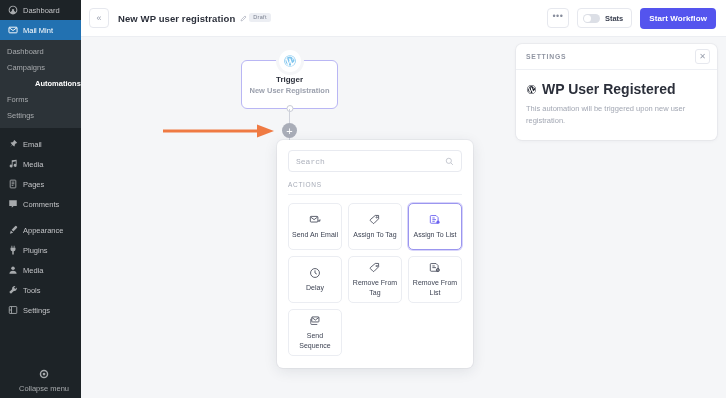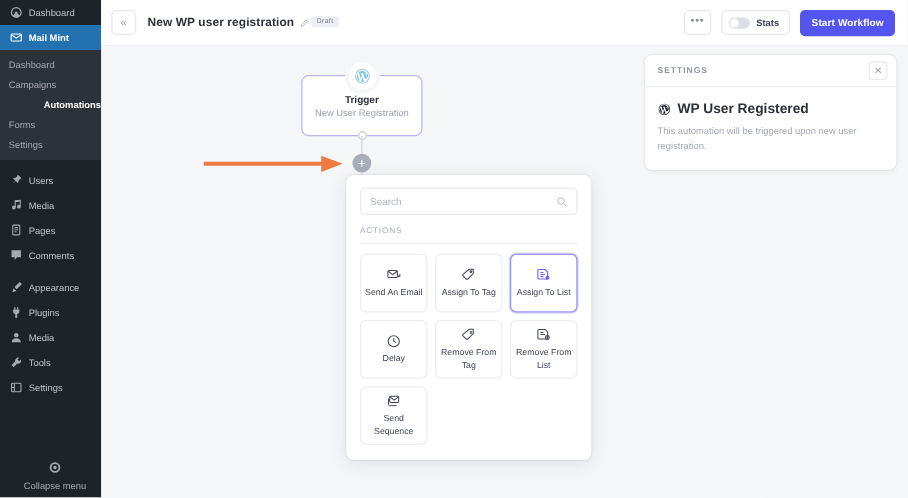--- a/index.html
+++ b/index.html
@@ -22,21 +22,21 @@
     overflow: hidden;
   }
   .wp-item {
     display: flex; align-items: center;
     gap: 5px;
     padding: 4.5px 0 4.5px 7px;
     line-height: 1.2;
     white-space: nowrap;
     color: #c3c4c7;
   }
-  .wp-item.active { background: #2271b1; color: #fff; font-weight: bold; }
+  .wp-item.active { background: #2271b1; color: #fff; font-weight: normal; }
   .wp-item.active .wp-ico { color: #fff; }
   .wp-ico {
     width: 11px; height: 11px;
     display: inline-flex; align-items: center; justify-content: center;
     color: #a7aaad; flex: 0 0 11px;
   }
   .wp-ico svg { width: 10px; height: 10px; display: block; }
   .wp-sub {
     background: #2c3338;
     padding: 3px 0 5px 0;
@@ -136,21 +136,21 @@
     left: 160px; top: 23px;
     width: 97px; height: 49px;
     background: #fff;
     border: 1px solid #b9b6f4;
     border-radius: 6px;
     display: flex; flex-direction: column;
     align-items: center; justify-content: center;
     gap: 2px;
   }
   .node-title { font-size: 8px; font-weight: bold; color: #2b2f3a; }
-  .node-sub { font-size: 7.5px; color: #9ba0ad; }
+  .node-sub { font-size: 7.5px; color: #9ba0ad; font-weight: bold; }
   .node-badge {
     position: absolute; top: -11px; left: 50%;
     transform: translateX(-50%);
     width: 22px; height: 22px; border-radius: 50%;
     background: #fff;
     display: flex; align-items: center; justify-content: center;
     box-shadow: 0 0 0 3px #f5f6f8;
   }
   .node-badge svg { width: 14px; height: 14px; display: block; }
   .node-dot {
@@ -190,21 +190,21 @@
     padding: 10px 11px 12px 11px;
   }
   .search-field {
     height: 22px;
     border: 1px solid #e8eaf0; border-radius: 4px;
     display: flex; align-items: center;
     padding: 0 7px;
   }
   .search-field input {
     flex: 1; border: none; outline: none;
-    font-family: Liberation Sans, sans-serif;
+    font-family: Liberation Mono, monospace;
     font-size: 8px; color: #3c4252;
     background: transparent;
   }
   .search-field input::placeholder { color: #aeb2bd; }
   .search-icon { color: #b6bac4; display: inline-flex; }
   .search-icon svg { width: 9px; height: 9px; display: block; }
   .actions-label {
     font-size: 6.5px; letter-spacing: .7px; color: #a6abb7;
     margin: 9px 0 6px 0;
   }
@@ -252,21 +252,21 @@
   .close-btn {
     margin-left: auto;
     width: 15px; height: 15px;
     border: 1px solid #e6e8ee; border-radius: 3px;
     display: flex; align-items: center; justify-content: center;
     color: #9aa0ae; font-size: 8px; line-height: 1; background: #fff;
   }
   .settings-body { padding: 11px 10px 14px 10px; }
   .trigger-head { display: flex; align-items: center; gap: 5px; margin-bottom: 6px; }
   .trigger-head .wpmark svg { width: 11px; height: 11px; display: block; }
-  .trigger-name { font-size: 11px; font-weight: bold; color: #2b2f3a; }
+  .trigger-name { font-size: 14px; font-weight: bold; color: #2b2f3a; }
   .trigger-desc { font-size: 7.5px; color: #a2a7b3; line-height: 1.55; }
 </style>
 </head>
 <body>
 
 <div class="app">
 
   <nav class="wp-sidebar">
 
     <div class="wp-item">
@@ -297,21 +297,21 @@
     </div>
 
     <div class="wp-gap"></div>
 
     <div class="wp-item">
       <span class="wp-ico">
         <svg viewBox="0 0 16 16" fill="currentColor">
             <path d="M10.2 1.4L9 2.6l.5.5-3 2.3-1.4-.3-1 1L6.6 9 3 13l4-3.6 2.9 2.5 1-1-.3-1.4 2.3-3 .5.5 1.2-1.2z"></path>
           </svg>
       </span>
-      <span>Users</span>
+      <span>Email</span>
     </div>
     <div class="wp-item">
       <span class="wp-ico">
         <svg viewBox="0 0 16 16" fill="currentColor">
             <path d="M6 2v7.1a2.4 2.4 0 101.4 2.2V4.6l5-1V8a2.4 2.4 0 101.4 2.2V1.2z"></path>
           </svg>
       </span>
       <span>Media</span>
     </div>
     <div class="wp-item">

